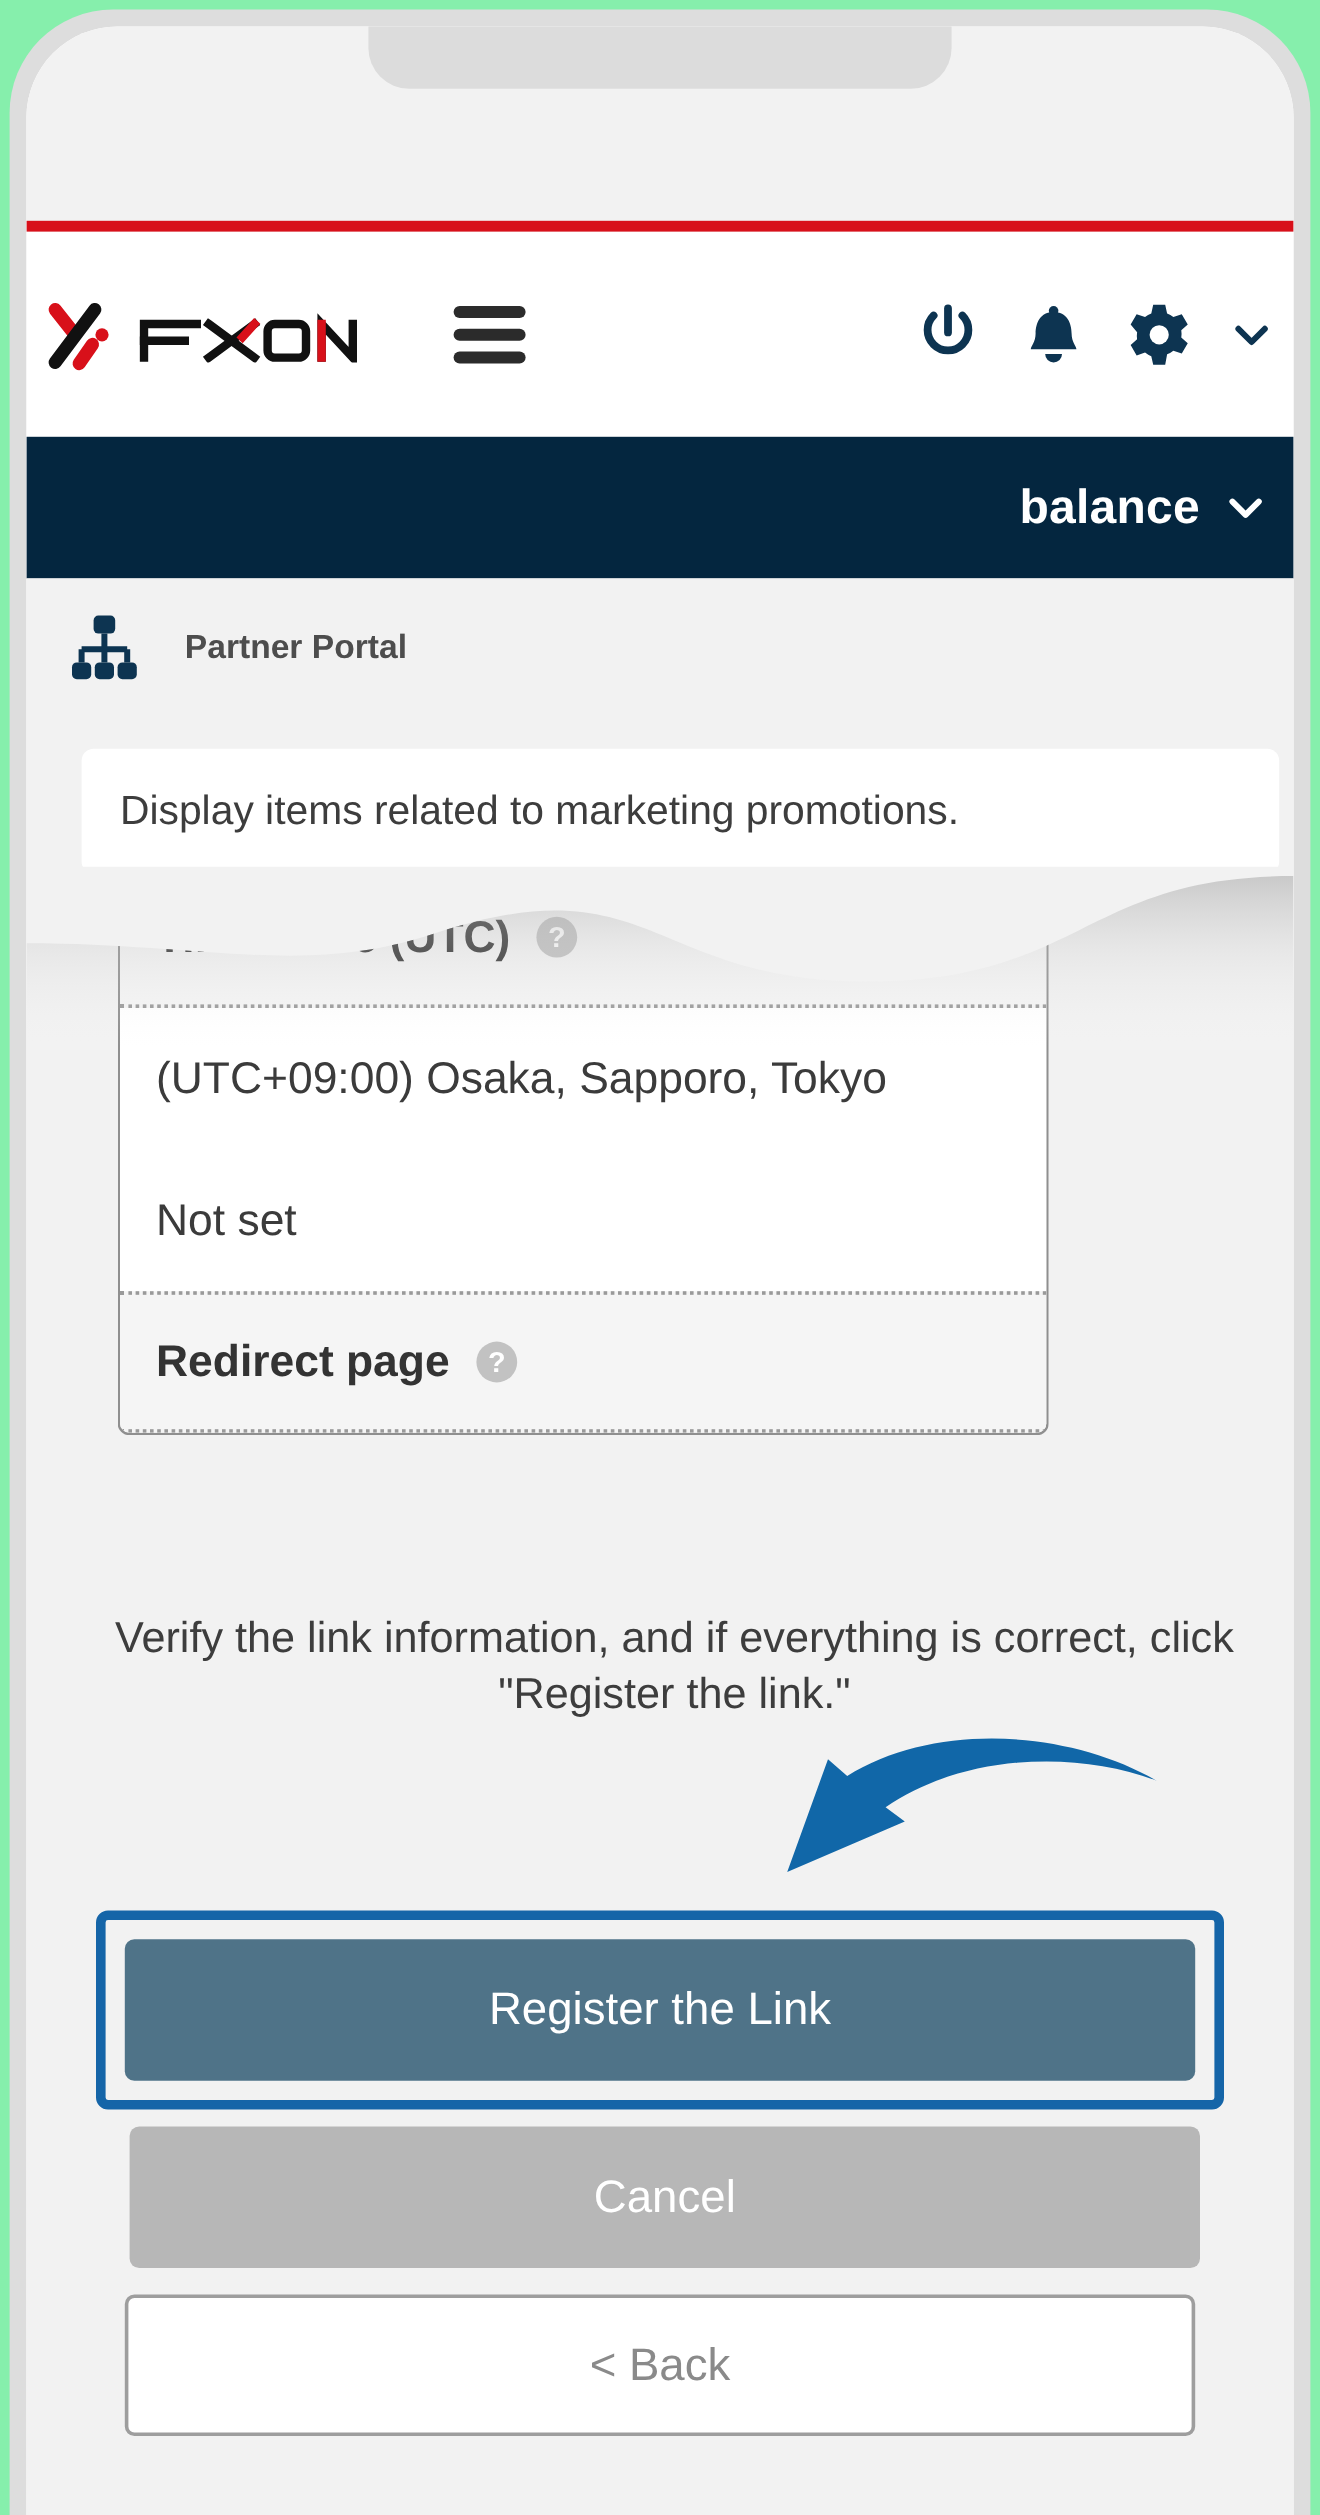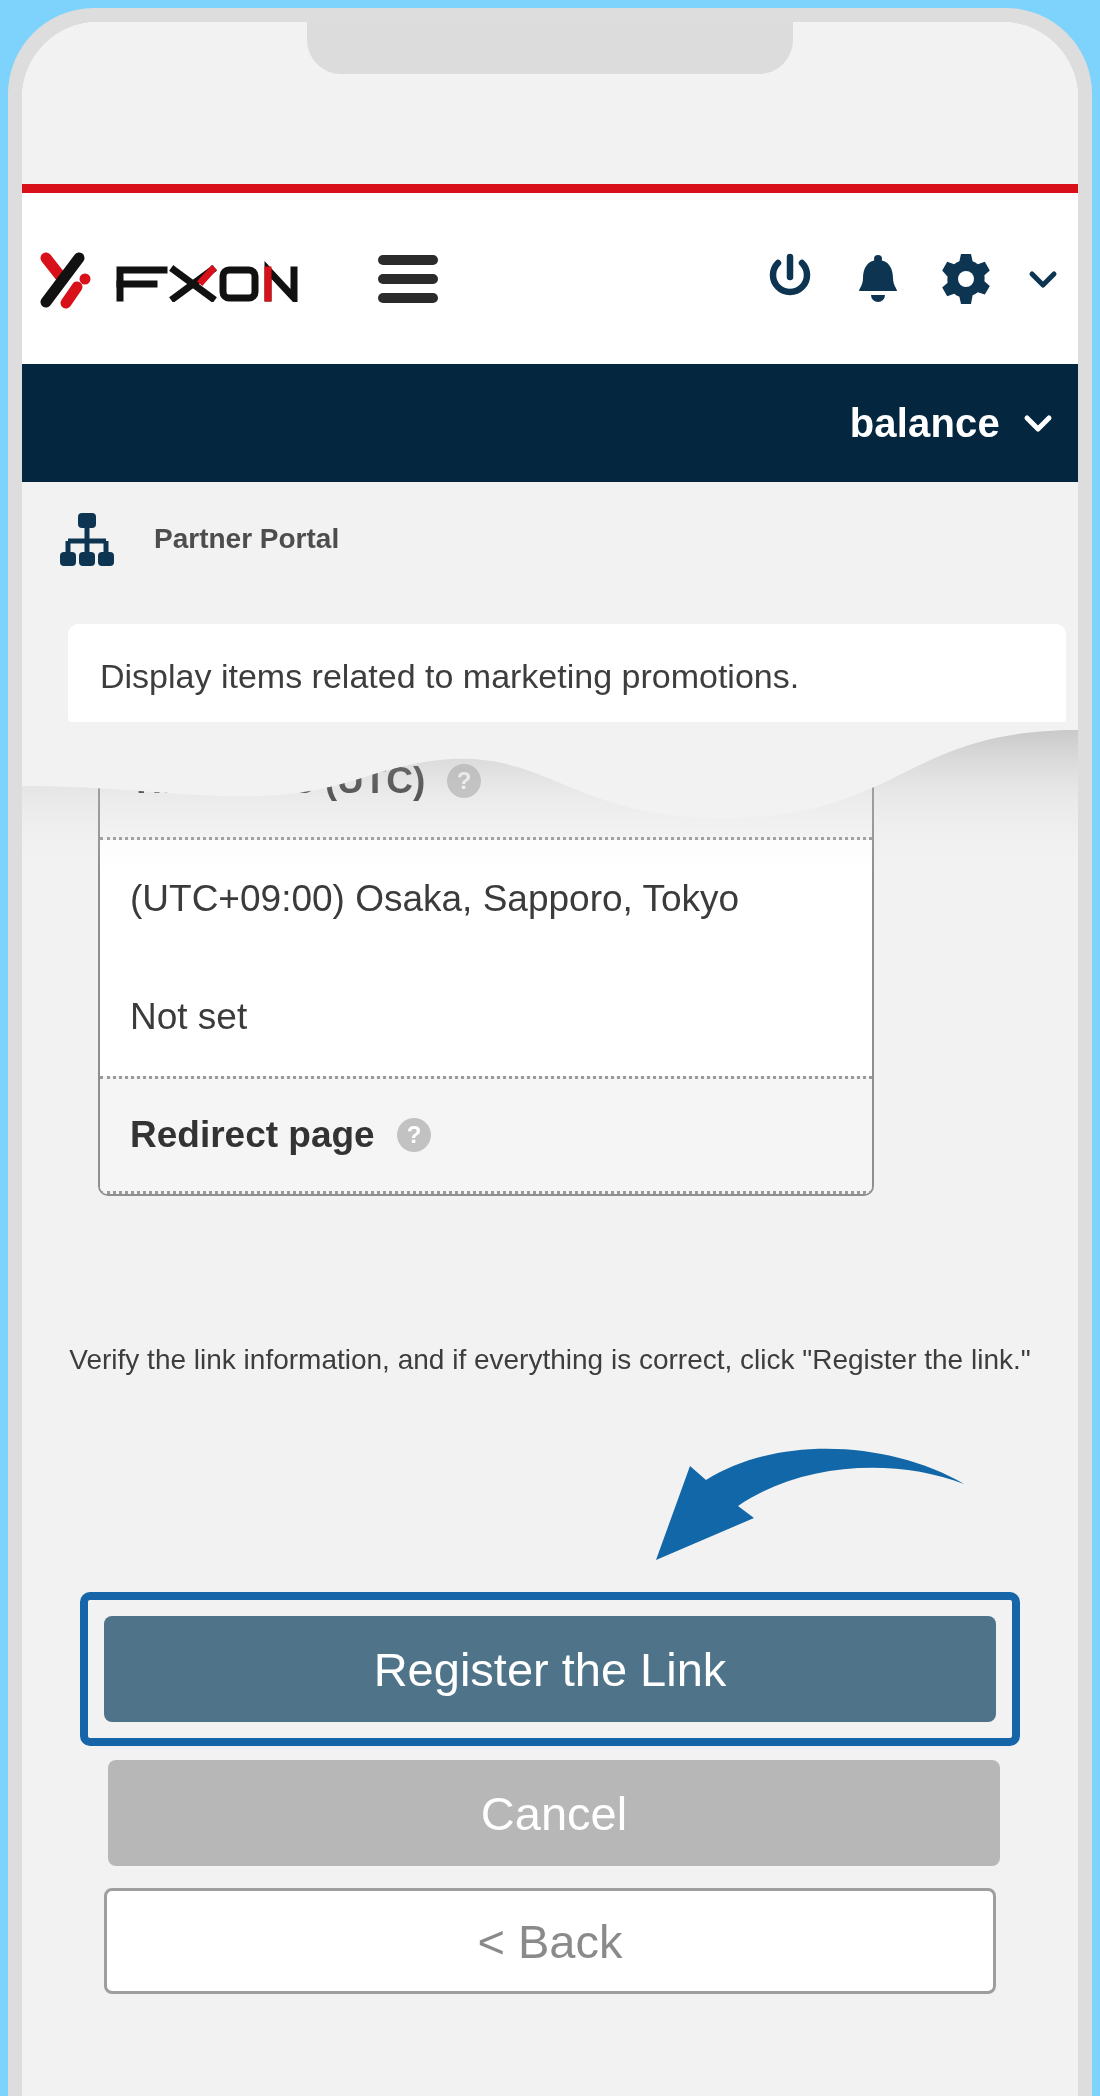--- a/index.html
+++ b/index.html
@@ -9,21 +9,21 @@
     height: 2096px;
     background: #000000;
     font-family: "Liberation Sans", sans-serif;
     overflow: hidden;
   }
 
   #stage {
     position: relative;
     width: 1100px;
     height: 2096px;
-    background: #7dd3fc;
+    background: #86efac;
     overflow: hidden;
     text-decoration: underline;
   }
 
   
   .phone-frame {
     position: absolute;
     left: 8px;
     top: 8px;
     width: 1084px;
@@ -244,25 +244,25 @@
     height: 38px;
     margin-left: 20px;
     flex: 0 0 auto;
     display: block;
     cursor: pointer;
   }
 
   
   .instruction {
     position: absolute;
-    left: 46px;
+    left: 58px;
     top: 620px;
     width: 964px;
     text-align: center;
-    font-size: 28px;
+    font-size: 36px;
     line-height: 1.28;
     color: #3d3d3d;
     z-index: 4;
   }
 
   
   .arrow-svg {
     position: absolute;
     left: 612px;
     top: 726px;
@@ -287,23 +287,23 @@
     border: 8px solid #1565a8;
     border-radius: 10px;
     padding: 16px;
     background: #f2f2f2;
   }
   .btn {
     display: flex;
     align-items: center;
     justify-content: center;
     width: 100%;
-    height: 106px;
+    height: 118px;
     border-radius: 8px;
-    font-size: 47px;
+    font-size: 38px;
     cursor: pointer;
     border: none;
     font-family: "Liberation Sans", sans-serif;
   }
   .btn-primary {
     background: #4f7388;
     color: #ffffff;
   }
   .btn-cancel {
     background: #b7b7b7;

